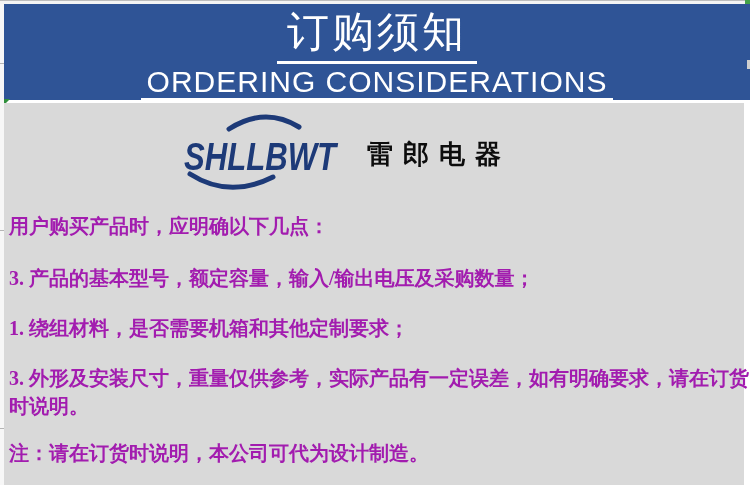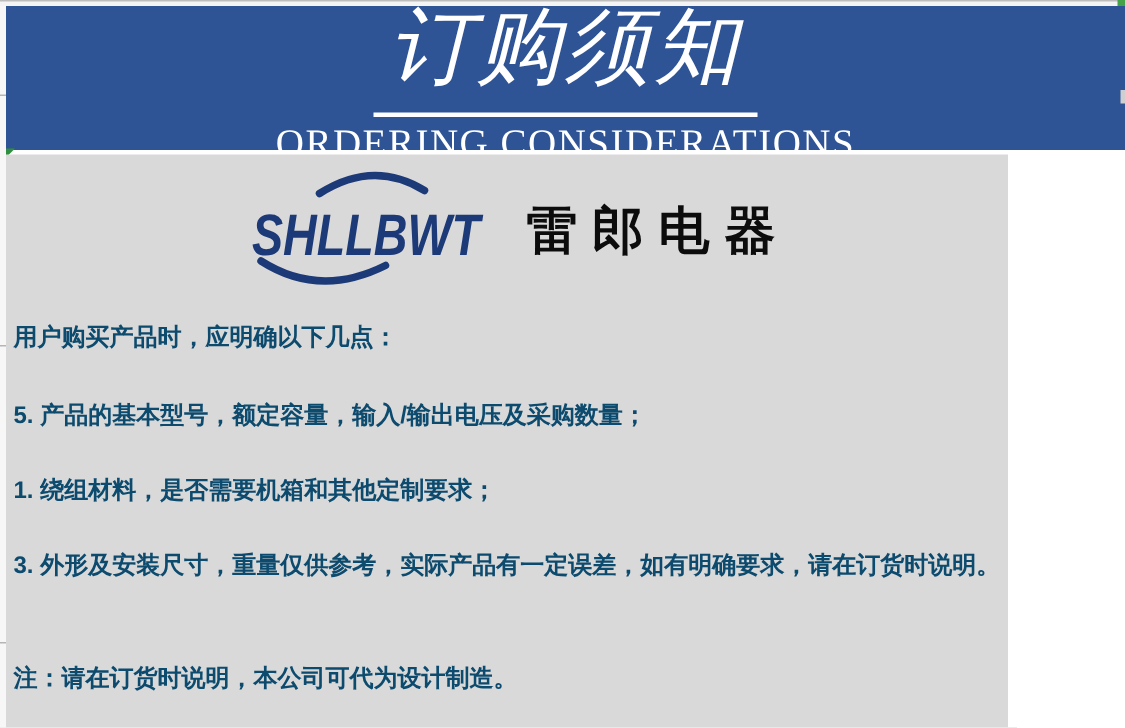--- a/index.html
+++ b/index.html
@@ -26,31 +26,30 @@
   
   .header-band {
     position: absolute; left: 4px; top: 4px; width: 746px; height: 96px;
     background: #2f5496;
     display: flex; flex-direction: column; align-items: center;
     box-sizing: border-box;
   }
   .title-cn {
     color: #ffffff;
     font-family: "Liberation Serif", serif;
-    font-size: 56px; line-height: 54px;
+    font-size: 42px; line-height: 54px;
     letter-spacing: 3px;
-    padding: 1px 10px 16px;
+    padding: 1px 10px 2px;
     border-bottom: 3px solid #ffffff;
     white-space: nowrap;
-    font-style: italic;
   }
   .title-en {
     color: #ffffff;
-    font-family: Liberation Serif, serif;
-    font-size: 26px; line-height: 30px;
+    font-family: Liberation Sans, sans-serif;
+    font-size: 30px; line-height: 30px;
     letter-spacing: 1px;
     margin-top: 3px;
     padding: 0 6px 1px;
     border-bottom: 2px solid #ffffff;
     white-space: nowrap;
   }
   .selection-handle {
     position: absolute; right: 0; top: -4px; width: 5px; height: 4px;
     background: #44a248;
   }
@@ -59,48 +58,48 @@
     background: #cfcfcf;
   }
   .sheet-marker-triangle {
     position: absolute; left: 4px; top: 99px;
     width: 0; height: 0;
     border-top: 6px solid #2f8f3c;
     border-right: 6px solid transparent;
   }
   
   .content-area {
-    position: absolute; left: 4px; top: 103px; width: 668px; height: 382px;
+    position: absolute; left: 4px; top: 103px; width: 740px; height: 382px;
     background: #d9d9d9;
   }
   .brand-logo {
     position: absolute; left: 0; top: 10px; width: 746px;
     display: flex; justify-content: center; align-items: center;
     transform: translateX(-30px);
   }
   .brand-logo svg { display: block; }
   .brand-name-cn {
     font-family: "Liberation Serif", serif;
     font-weight: bold;
-    font-size: 34px;
+    font-size: 26px;
     letter-spacing: 10px;
     color: #0c0c0c;
     margin-left: 16px;
     white-space: nowrap;
   }
   .body-text p {
     position: absolute;
     left: 5px;
     margin: 0;
     width: 742px;
-    color: #0c4a6e;
+    color: #a21caf;
     font-weight: bold;
-    font-size: 16px;
+    font-size: 20px;
     line-height: 28px;
-    font-family: Liberation Sans, sans-serif;
+    font-family: Liberation Serif, serif;
   }
   .p-intro { top: 109px; }
   .p-item0 { top: 161px; }
   .p-item1 { top: 211px; }
   .p-item2 { top: 261px; }
   .p-note  { top: 336px; }
 </style>
 </head>
 <body>
 
@@ -125,19 +124,19 @@
     <svg width="168" height="82" viewBox="0 0 168 82">
       <path d="M 46 16 Q 82 -7 116 14" fill="none" stroke="#1d3a78" stroke-width="5" stroke-linecap="round"></path>
       <path d="M 7 61 Q 46 86 90 64" fill="none" stroke="#1d3a78" stroke-width="5" stroke-linecap="round"></path>
       <text x="1" y="57" font-family="Liberation Sans, sans-serif" font-size="39" font-style="italic" font-weight="bold" fill="#1d3a78" textLength="152" lengthAdjust="spacingAndGlyphs">SHLLBWT</text>
     </svg>
     <span class="brand-name-cn">雷郎电器</span>
   </div>
 
   <div class="body-text">
     <p class="p-intro">用户购买产品时，应明确以下几点：</p>
-    <p class="p-item0">5. 产品的基本型号，额定容量，输入/输出电压及采购数量；</p>
+    <p class="p-item0">3. 产品的基本型号，额定容量，输入/输出电压及采购数量；</p>
     <p class="p-item1">1. 绕组材料，是否需要机箱和其他定制要求；</p>
     <p class="p-item2">3. 外形及安装尺寸，重量仅供参考，实际产品有一定误差，如有明确要求，请在订货时说明。</p>
     <p class="p-note">注：请在订货时说明，本公司可代为设计制造。</p>
   </div>
 
 </div>
 
 </body></html>

